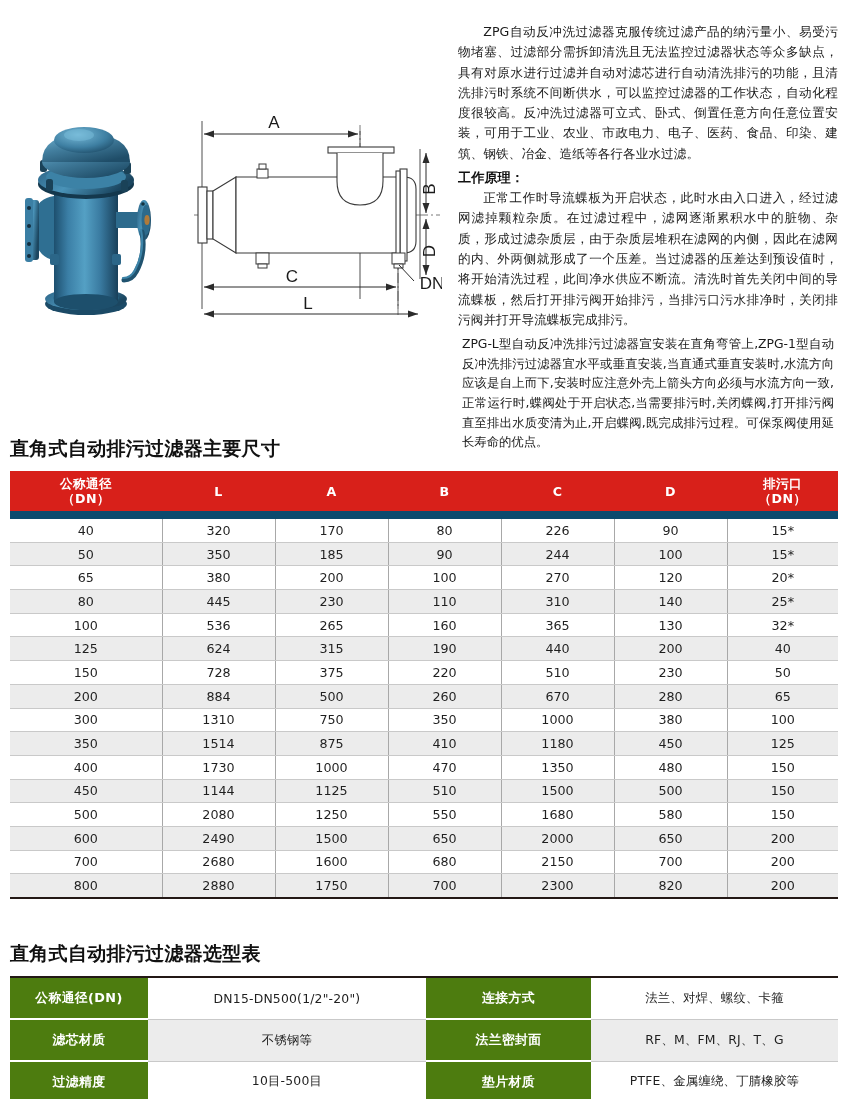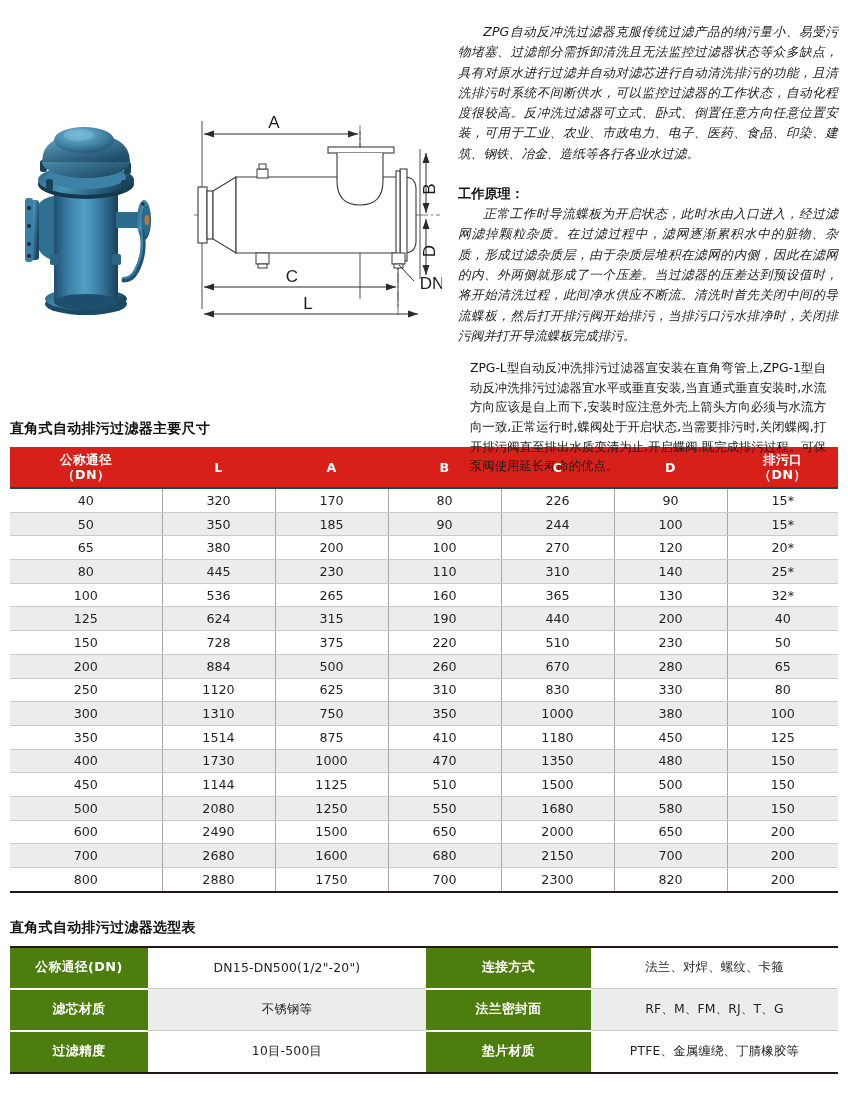--- a/index.html
+++ b/index.html
@@ -55,42 +55,42 @@
   
   .para {
     font-size: 12.6px;
     line-height: 20.3px;
     text-align: justify;
     text-justify: inter-ideograph;
     margin: 0;
     color: #1b1b1b;
     letter-spacing: 0.1px;
   }
-  .para-indent { text-indent: 2em; font-style: italic; }
+  .para-indent { text-indent: 2em; }
   .heading-inline {
     font-size: 13.2px;
     font-weight: bold;
-    margin: 20px 0 0 0;
+    margin: 4px 0 0 0;
     line-height: 20px;
     color: #111;
   }
   .para-tight {
     font-size: 12.4px;
     line-height: 19.6px;
     text-align: justify;
-    margin: 12px;
+    margin: 4px;
     letter-spacing: -0.05px;
   }
 
   
   .sec-title {
-    font-size: 14px;
+    font-size: 19px;
     font-weight: bold;
     color: #111;
-    margin: 0 0 9px 10px;
+    margin: 16px 0 9px 10px;
     letter-spacing: 0.3px;
   }
 
   
   .dim-table-wrap { padding: 0 10px; }
   table.dim {
     border-collapse: collapse;
     width: 828px;
     table-layout: fixed;
     font-size: 12.5px;
@@ -100,21 +100,21 @@
     color: #ffffff;
     font-weight: bold;
     font-size: 12.6px;
     height: 38px;
     line-height: 15px;
     border: none;
     vertical-align: middle;
     text-align: center;
     letter-spacing: 0.4px;
   }
-  table.dim thead tr { border-bottom: 2px solid #0c4a6e; padding-left: 38px; }
+  table.dim thead tr { border-bottom: 8px solid #0c4a6e; padding-left: 38px; }
   table.dim td {
     height: 22.7px;
     text-align: center;
     vertical-align: middle;
     border-right: 1px solid #a8a8a8;
     border-bottom: 1px solid #c9c9c9;
     color: #1f1f1f;
     font-size: 12.7px;
     padding: 0;
   }
@@ -439,29 +439,20 @@
         <tr>
           <td>200</td>
           <td>884</td>
           <td>500</td>
           <td>260</td>
           <td>670</td>
           <td>280</td>
           <td>65</td>
         </tr>
         <tr>
-          <td>250</td>
-          <td>1120</td>
-          <td>625</td>
-          <td>310</td>
-          <td>830</td>
-          <td>330</td>
-          <td>80</td>
-        </tr>
-        <tr>
           <td>300</td>
           <td>1310</td>
           <td>750</td>
           <td>350</td>
           <td>1000</td>
           <td>380</td>
           <td>100</td>
         </tr>
         <tr>
           <td>350</td>

